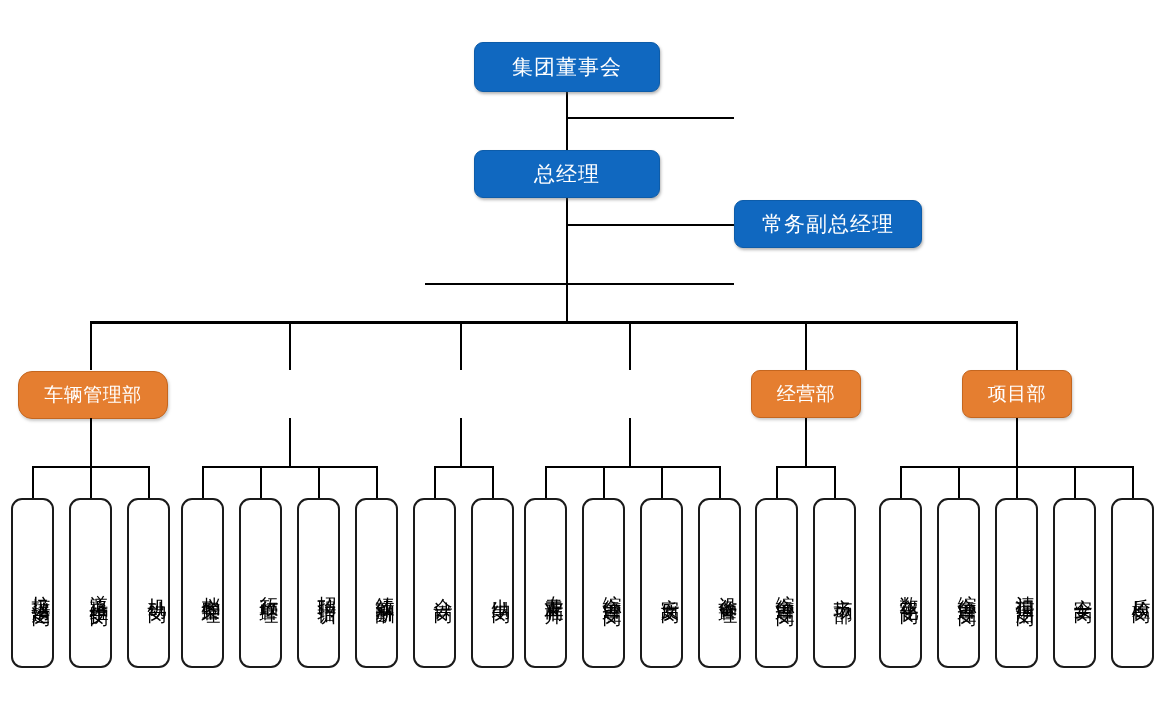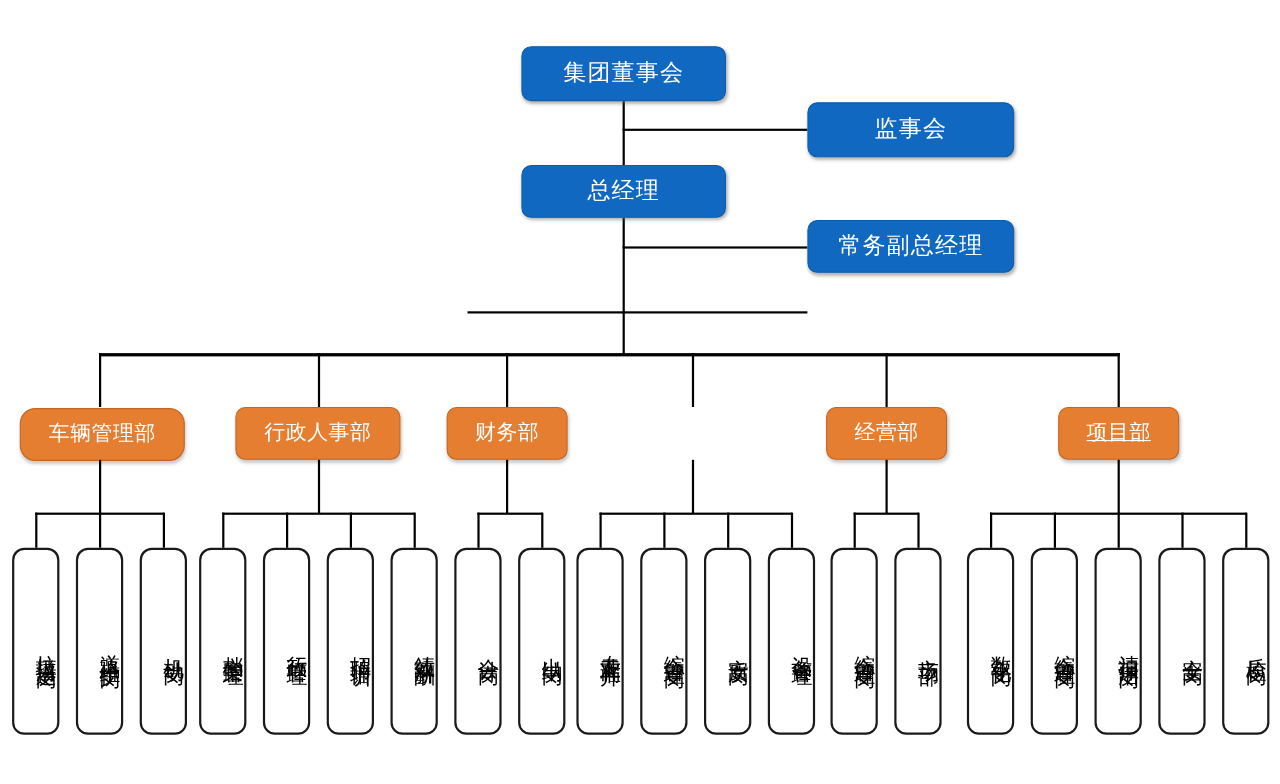--- a/index.html
+++ b/index.html
@@ -87,23 +87,20 @@
 
   <div class="line h" style="left:566px; top:283px; width:168px;"></div>
   <div class="line h" style="left:425px; top:283px; width:142px;"></div>
 
   <div class="line h" style="left:90px; top:321px; width:928px; height:3px;"></div>
 
   <div class="node blue" style="left:474px; top:42px; width:186px; height:50px;">
     <span>集团董事会</span>
   </div>
 
-  <div class="node blue" style="left:734px; top:93px; width:188px; height:50px;">
-    <span>监事会</span>
-  </div>
 
   <div class="node blue" style="left:474px; top:150px; width:186px; height:48px;">
     <span>总经理</span>
   </div>
 
   <div class="node blue" style="left:734px; top:200px; width:188px; height:48px;">
     <span>常务副总经理</span>
   </div>
 
 
@@ -121,46 +118,40 @@
     <span>垃圾清运岗</span>
   </div>
   <div class="node leaf" style="left:69px; top:498px; width:43px; height:170px;">
     <span>道路维护岗</span>
   </div>
   <div class="node leaf" style="left:127px; top:498px; width:43px; height:170px;">
     <span>机动岗</span>
   </div>
 
   <div class="line v" style="left:289px; top:321px; height:49px;"></div>
-  <div class="node orange" style="left:214px; top:370px; width:150px; height:48px;">
-    <span>行政人事部</span>
-  </div>
   <div class="line v" style="left:289px; top:418px; height:49px;"></div>
   <div class="line h" style="left:202px; top:466px; width:175px;"></div>
   <div class="line v" style="left:202px; top:466px; height:32px;"></div>
   <div class="line v" style="left:260px; top:466px; height:32px;"></div>
   <div class="line v" style="left:318px; top:466px; height:32px;"></div>
   <div class="line v" style="left:376px; top:466px; height:32px;"></div>
   <div class="node leaf" style="left:181px; top:498px; width:43px; height:170px;">
     <span>档案管理</span>
   </div>
   <div class="node leaf" style="left:239px; top:498px; width:43px; height:170px;">
     <span>行政管理</span>
   </div>
   <div class="node leaf" style="left:297px; top:498px; width:43px; height:170px;">
     <span>招聘培训</span>
   </div>
   <div class="node leaf" style="left:355px; top:498px; width:43px; height:170px;">
     <span>绩效薪酬</span>
   </div>
 
   <div class="line v" style="left:460px; top:321px; height:49px;"></div>
-  <div class="node orange" style="left:406px; top:370px; width:110px; height:48px;">
-    <span>财务部</span>
-  </div>
   <div class="line v" style="left:460px; top:418px; height:49px;"></div>
   <div class="line h" style="left:434px; top:466px; width:59px;"></div>
   <div class="line v" style="left:434px; top:466px; height:32px;"></div>
   <div class="line v" style="left:492px; top:466px; height:32px;"></div>
   <div class="node leaf" style="left:413px; top:498px; width:43px; height:170px;">
     <span>会计岗</span>
   </div>
   <div class="node leaf" style="left:471px; top:498px; width:43px; height:170px;">
     <span>出纳岗</span>
   </div>
@@ -194,21 +185,21 @@
   <div class="line v" style="left:776px; top:466px; height:32px;"></div>
   <div class="line v" style="left:834px; top:466px; height:32px;"></div>
   <div class="node leaf" style="left:755px; top:498px; width:43px; height:170px;">
     <span>综合管理岗</span>
   </div>
   <div class="node leaf" style="left:813px; top:498px; width:43px; height:170px;">
     <span>市场部</span>
   </div>
 
   <div class="line v" style="left:1016px; top:321px; height:49px;"></div>
-  <div class="node orange" style="left:962px; top:370px; width:110px; height:48px;text-decoration:underline;">
+  <div class="node orange" style="left:962px; top:370px; width:110px; height:48px;">
     <span>项目部</span>
   </div>
   <div class="line v" style="left:1016px; top:418px; height:49px;"></div>
   <div class="line h" style="left:900px; top:466px; width:233px;"></div>
   <div class="line v" style="left:900px; top:466px; height:32px;"></div>
   <div class="line v" style="left:958px; top:466px; height:32px;"></div>
   <div class="line v" style="left:1016px; top:466px; height:32px;"></div>
   <div class="line v" style="left:1074px; top:466px; height:32px;"></div>
   <div class="line v" style="left:1132px; top:466px; height:32px;"></div>
   <div class="node leaf" style="left:879px; top:498px; width:43px; height:170px;">

